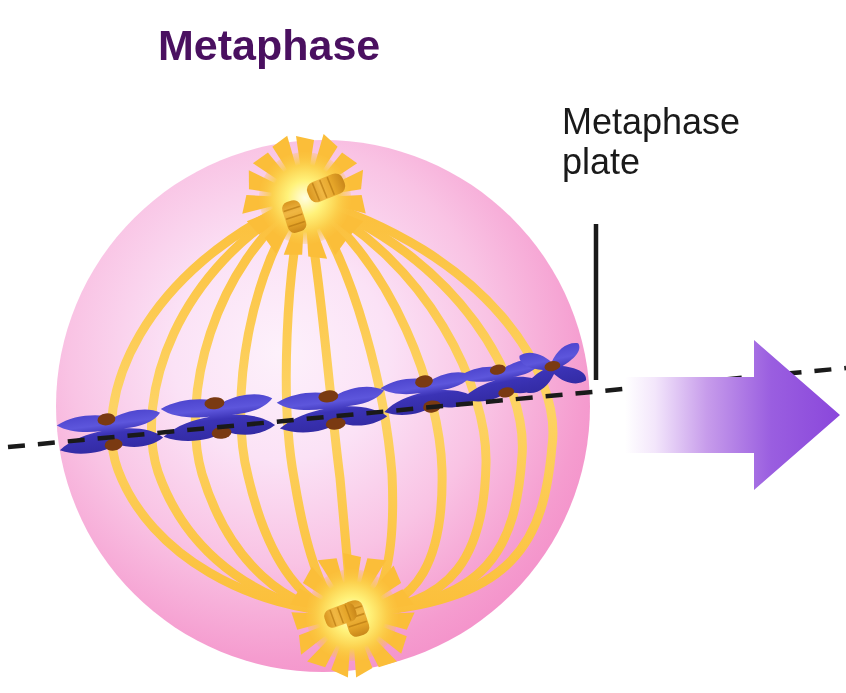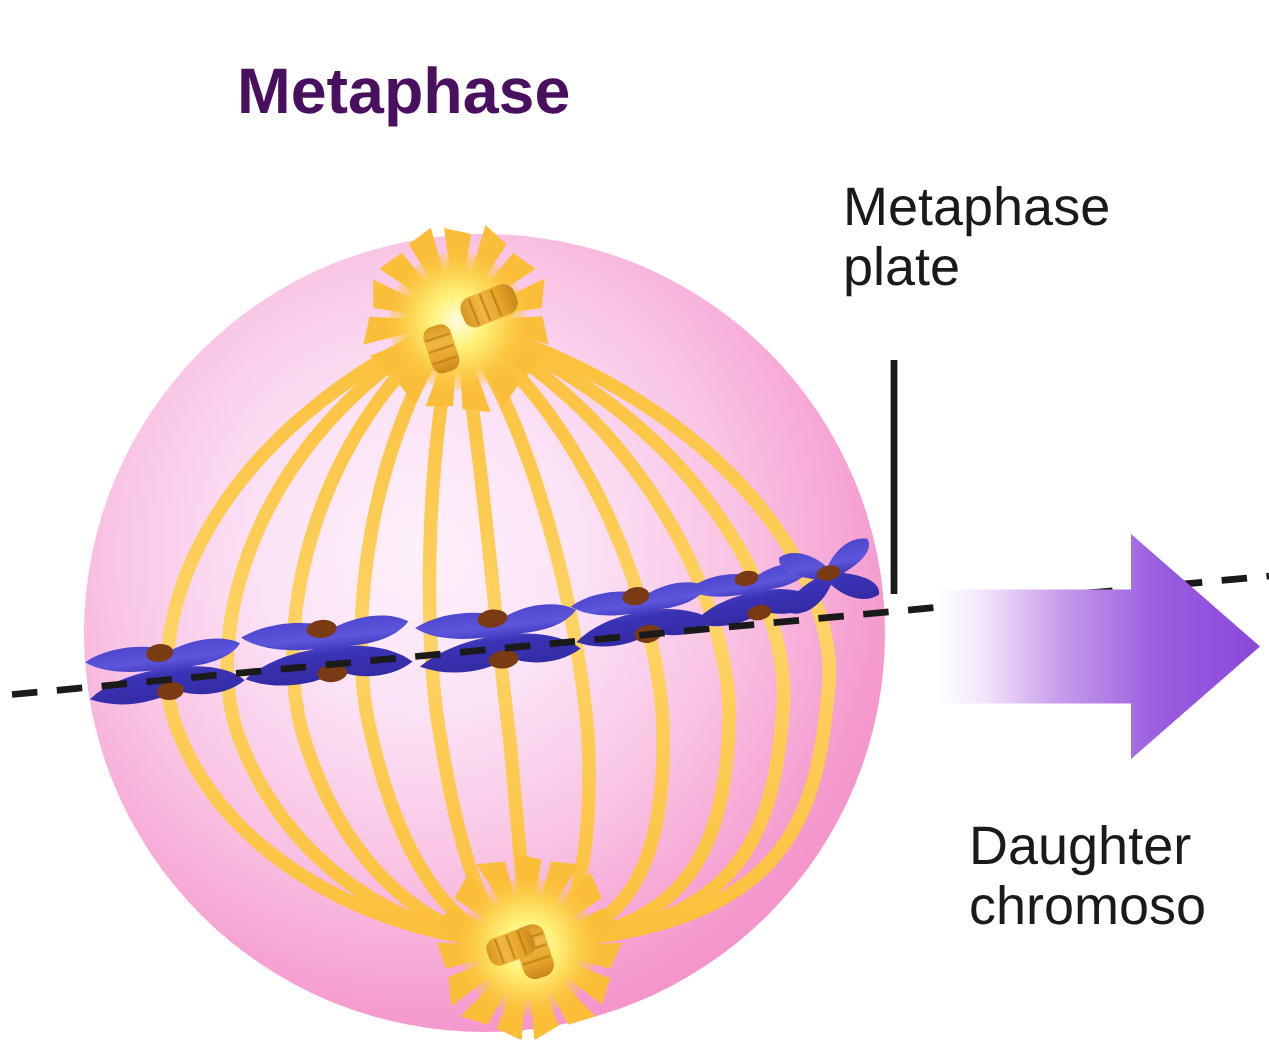--- a/index.html
+++ b/index.html
@@ -12,21 +12,21 @@
     width: 846px;
     height: 693px;
     position: relative;
     overflow: hidden;
     font-family: "Liberation Sans", sans-serif;
     -webkit-font-smoothing: antialiased;
   }
 
   #stage {
     position: absolute;
-    left: 0; top: 16px;
+    left: 0; top: 0;
     width: 846px;
     height: 555px;
   }
 
   
   .phase-title {
     position: absolute;
     left: 158px;
     top: 22px;
     font-size: 43px;
@@ -338,16 +338,14 @@
     <g>
       <path d="M625,377 L754,377 L754,340 L840,415 L754,490 L754,453 L625,453 Z" fill="url(#gArrow)"></path>
     </g>
   </svg>
 
   <div class="phase-title">Metaphase</div>
 
   <div class="callout-label" id="metaphase-plate-label">Metaphase
 plate</div>
 
-  <div class="callout-label" id="daughter-chromosomes-label">Daughter
-chromoso</div>
 
 </div>
 
 </body></html>

